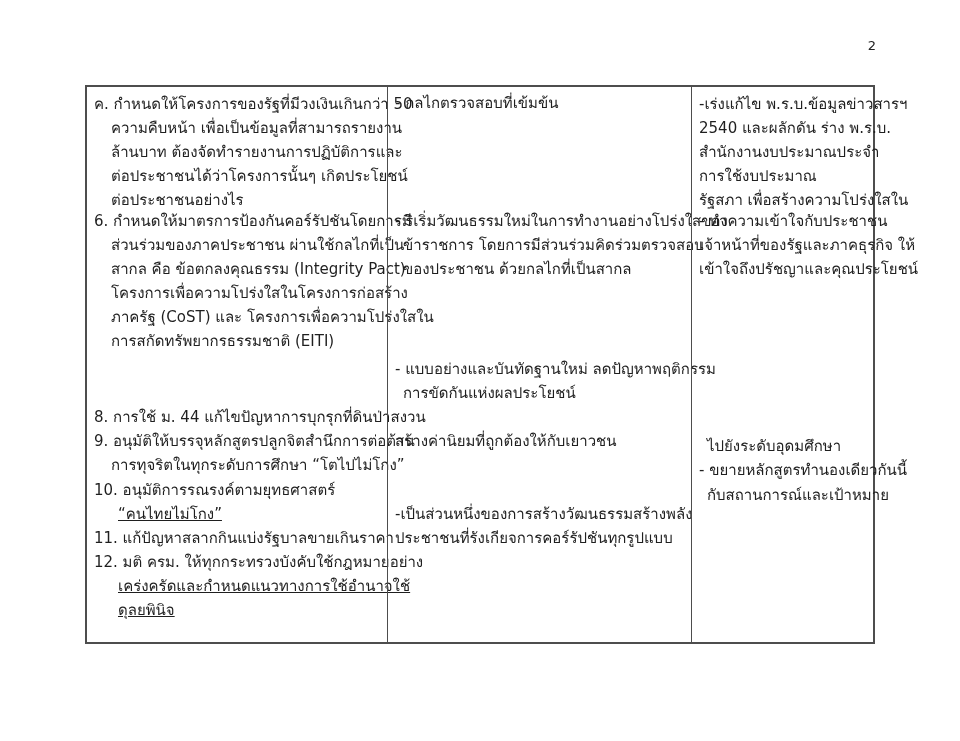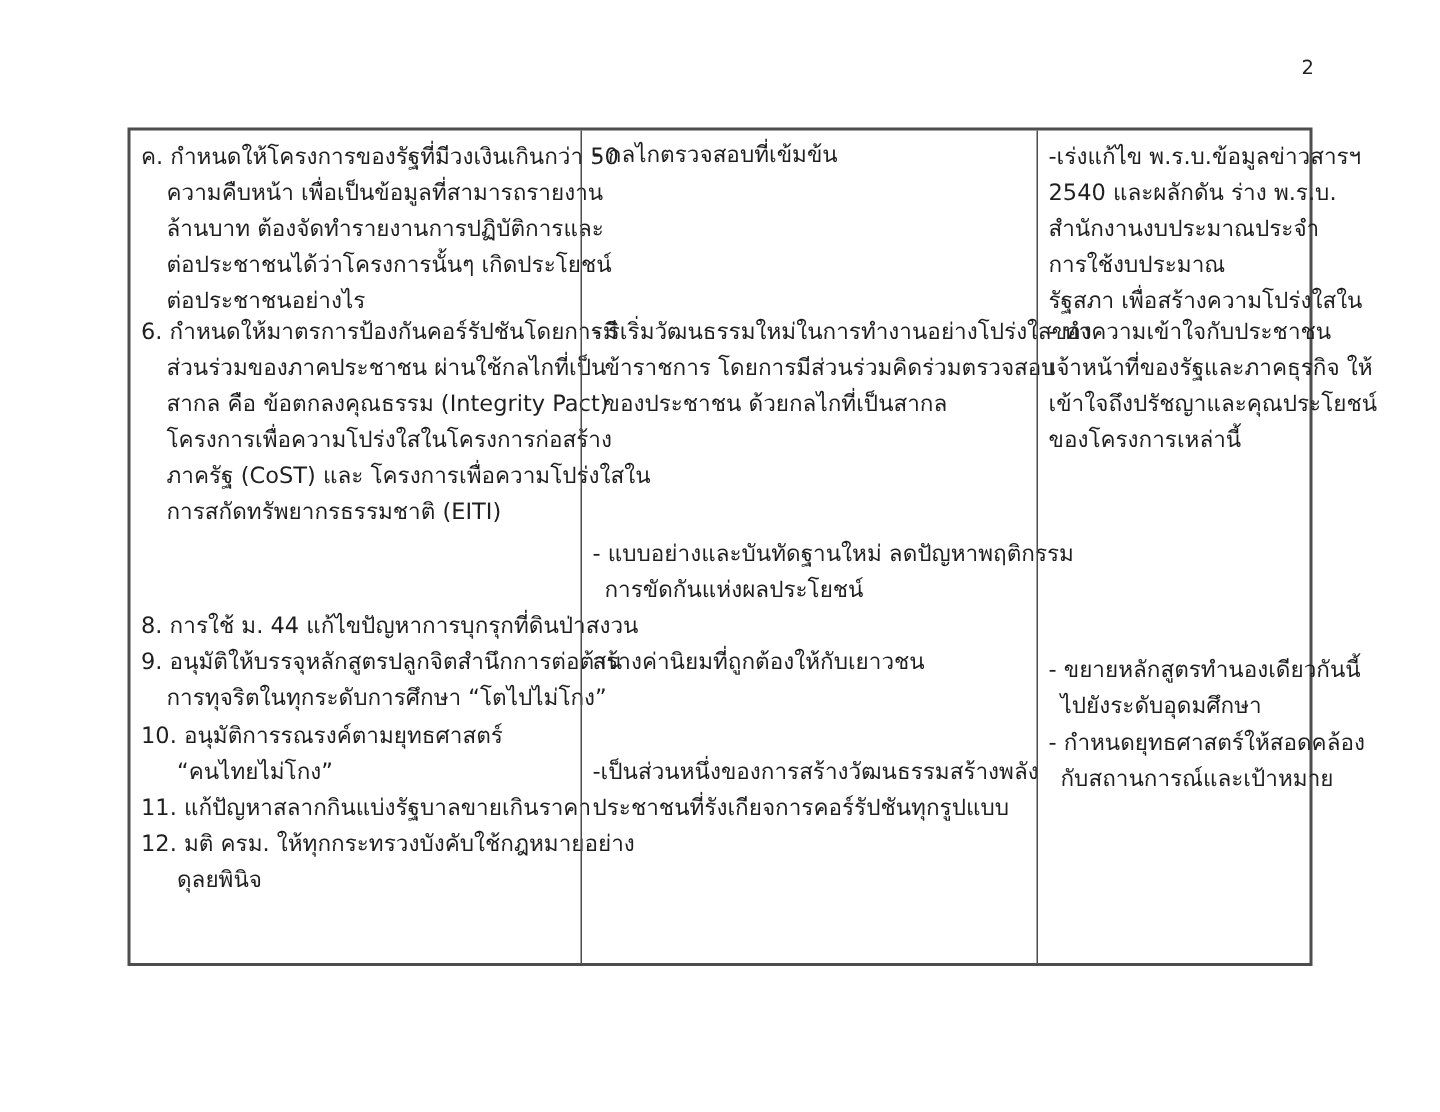--- a/index.html
+++ b/index.html
@@ -46,21 +46,21 @@
   .block {
     position: absolute;
     left: 7px;
     right: 3px;
     font-size: 15px;
     line-height: 24px;
     color: #1f1f1f;
   }
   .line { white-space: nowrap; }
   .hang-md .cont { padding-left: 17px; }
-  .hang-lg .cont { padding-left: 24px; }
+  .hang-lg .cont { padding-left: 24px; text-decoration: underline; }
   .ind .cont     { padding-left: 8px; }
 </style>
 </head>
 <body>
 
 <div class="page">
 
   <div class="page-number">2</div>
 
   <div class="doc-table">
@@ -90,20 +90,21 @@
         </div>
       <div class="block hang-lg" style="top:391px">
           <div class="line">10. อนุมัติการรณรงค์ตามยุทธศาสตร์</div>
           <div class="line cont">“คนไทยไม่โกง”</div>
         </div>
       <div class="block hang-lg" style="top:439px">
           <div class="line">11. แก้ปัญหาสลากกินแบ่งรัฐบาลขายเกินราคา</div>
         </div>
       <div class="block hang-lg" style="top:463px">
           <div class="line">12. มติ ครม. ให้ทุกกระทรวงบังคับใช้กฎหมายอย่าง</div>
+          <div class="line cont">เคร่งครัดและกำหนดแนวทางการใช้อำนาจใช้</div>
           <div class="line cont">ดุลยพินิจ</div>
         </div>
     </div>
 
     <div class="col col-mid">
       <div class="block" style="top:4px">
           <div class="line">- กลไกตรวจสอบที่เข้มข้น</div>
         </div>
       <div class="block ind" style="top:122px">
           <div class="line">- ริเริ่มวัฒนธรรมใหม่ในการทำงานอย่างโปร่งใสของ</div>
@@ -128,26 +129,24 @@
           <div class="line">-เร่งแก้ไข พ.ร.บ.ข้อมูลข่าวสารฯ</div>
           <div class="line cont">2540 และผลักดัน ร่าง พ.ร.บ.</div>
           <div class="line cont">สำนักงานงบประมาณประจำ</div>
           <div class="line cont">การใช้งบประมาณ</div>
           <div class="line cont">รัฐสภา เพื่อสร้างความโปร่งใสใน</div>
         </div>
       <div class="block" style="top:122px">
           <div class="line">- ทำความเข้าใจกับประชาชน</div>
           <div class="line cont">เจ้าหน้าที่ของรัฐและภาคธุรกิจ ให้</div>
           <div class="line cont">เข้าใจถึงปรัชญาและคุณประโยชน์</div>
-          <div class="line cont">ของโครงการเหล่านี้</div>
         </div>
       <div class="block ind" style="top:347px">
+          <div class="line cont">ไปยังระดับอุดมศึกษา</div>
           <div class="line">- ขยายหลักสูตรทำนองเดียวกันนี้</div>
-          <div class="line cont">ไปยังระดับอุดมศึกษา</div>
         </div>
       <div class="block ind" style="top:396px">
-          <div class="line">- กำหนดยุทธศาสตร์ให้สอดคล้อง</div>
           <div class="line cont">กับสถานการณ์และเป้าหมาย</div>
         </div>
     </div>
 
   </div>
 </div>
 
 </body></html>

